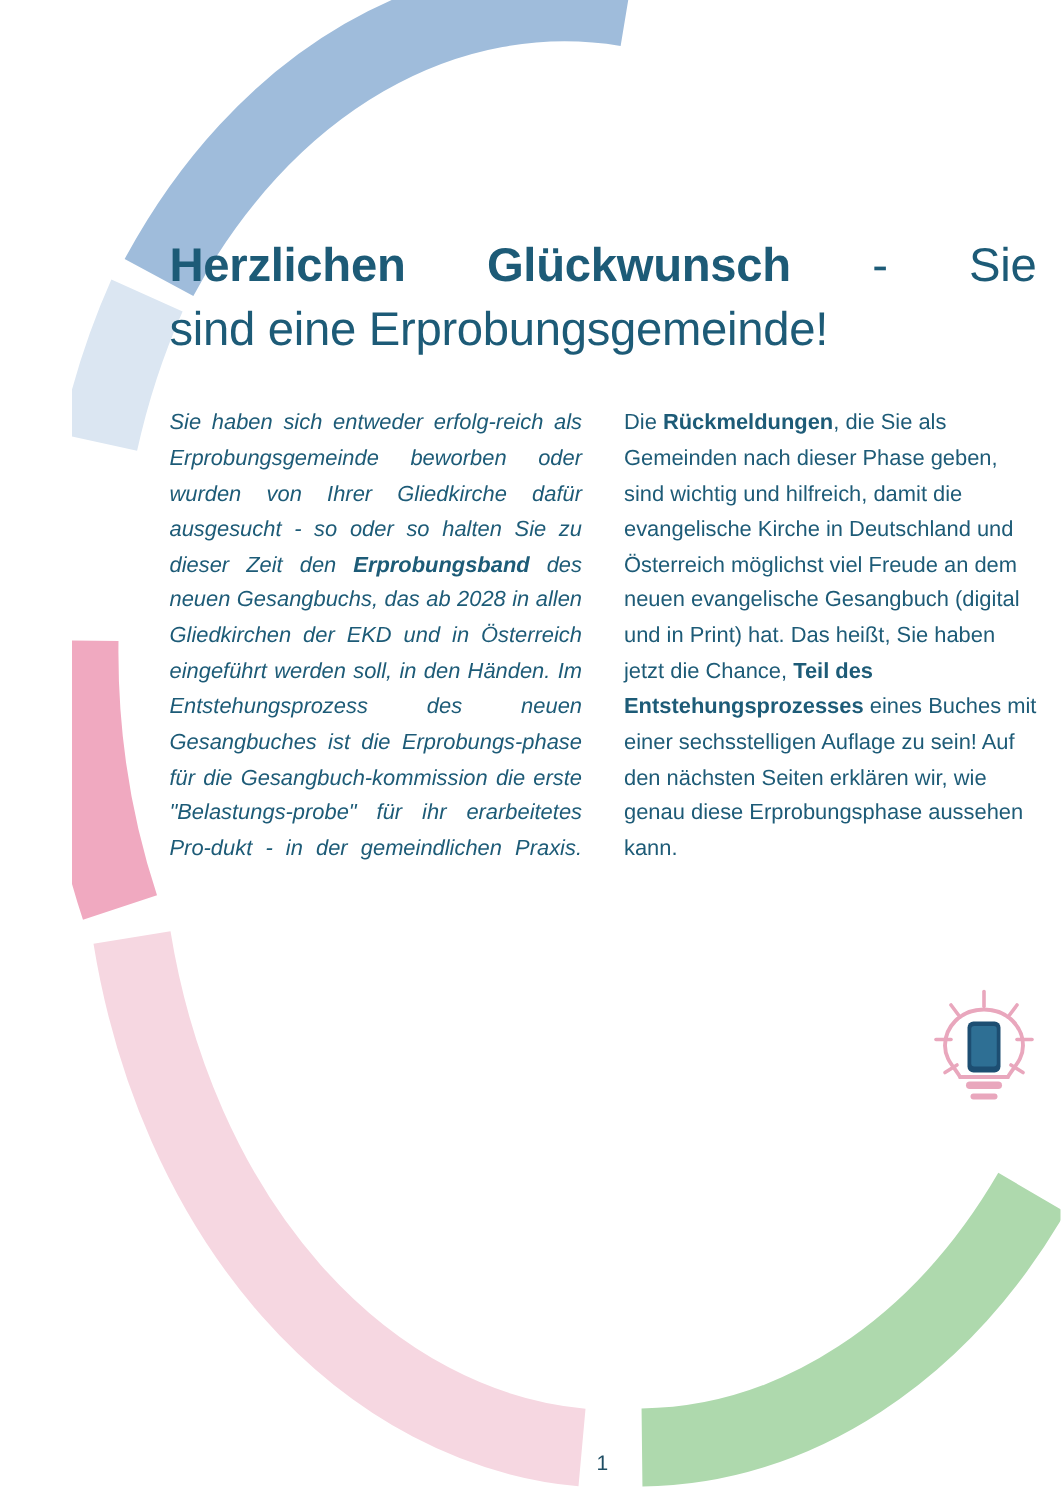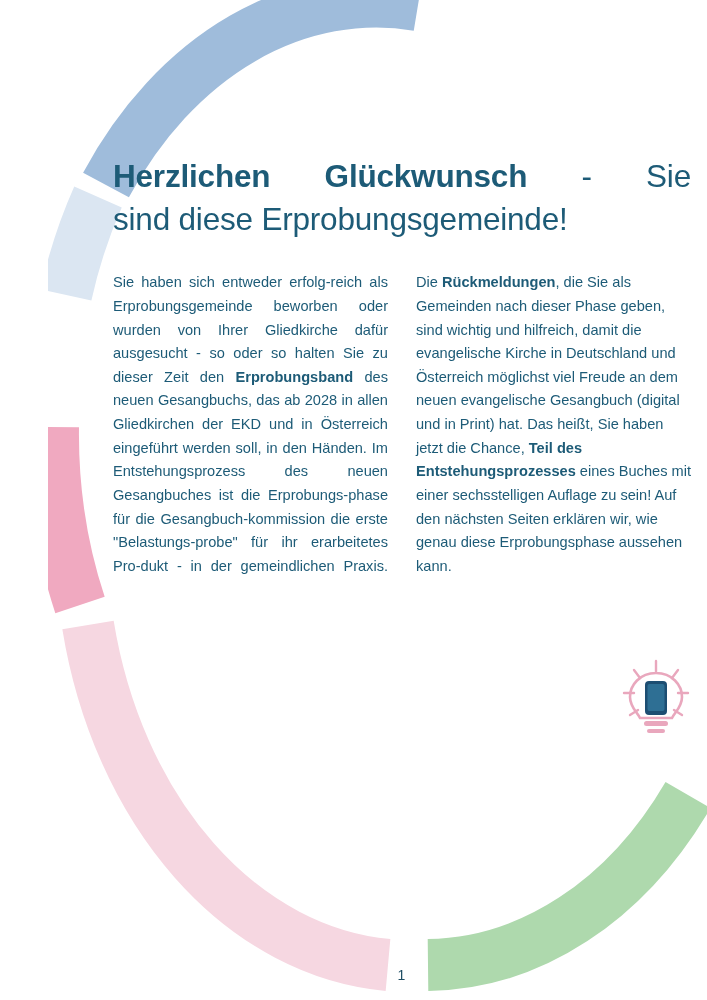--- a/index.html
+++ b/index.html
@@ -86,20 +86,21 @@
   .col {
     width: 275px;
     color: #1d5b77;
     font-size: 14.6px;
     line-height: 1.62;
   }
   .col.left {
     text-align: justify;
     text-align-last: justify;
     hyphens: manual;
+    font-style: italic;
   }
   .col.right {
     text-align: left;
   }
   .col b { font-weight: bold; }
 
   
   .callout {
     position: absolute;
     left: 72px;
@@ -171,21 +172,21 @@
       <rect x="41" y="26" width="22" height="34" rx="4" fill="#1d4e72"></rect>
       <rect x="43.5" y="29" width="17" height="27" rx="2" fill="#2e6f94"></rect>
     </svg>
   </div>
 
   <div class="content">
     <h1 class="title">
       <span class="title-line1">
         <span class="bold">Herzlichen  Glückwunsch</span><span> - Sie</span>
       </span>
-      <span class="title-line2">sind diese Erprobungsgemeinde!</span>
+      <span class="title-line2">sind eine Erprobungsgemeinde!</span>
     </h1>
 
     <div class="columns">
       <div class="col left">
         <span>Sie haben sich entweder erfolg-reich als Erprobungsgemeinde beworben oder wurden von Ihrer Gliedkirche dafür ausgesucht - so oder so halten Sie zu dieser Zeit den </span><b>Erprobungsband</b><span> des neuen Gesangbuchs, das ab 2028 in allen Gliedkirchen der EKD und in Österreich eingeführt werden soll, in den Händen. Im Entstehungsprozess des neuen Gesangbuches ist die Erprobungs-phase für die Gesangbuch-kommission die erste "Belastungs-probe" für ihr erarbeitetes Pro-dukt - in der gemeindlichen Praxis.</span>
       </div>
       <div class="col right">
         <span>Die </span><b>Rückmeldungen</b><span>, die Sie als Gemeinden nach dieser Phase geben, sind wichtig und hilfreich, damit die evangelische Kirche in Deutschland und Österreich möglichst viel Freude an dem neuen evangelische Gesangbuch (digital und in Print) hat. Das heißt, Sie haben jetzt die Chance, </span><b>Teil des Entstehungsprozesses</b><span> eines Buches mit einer sechsstelligen Auflage zu sein! Auf den nächsten Seiten erklären wir, wie genau diese Erprobungsphase aussehen kann.</span>
       </div>
     </div>

